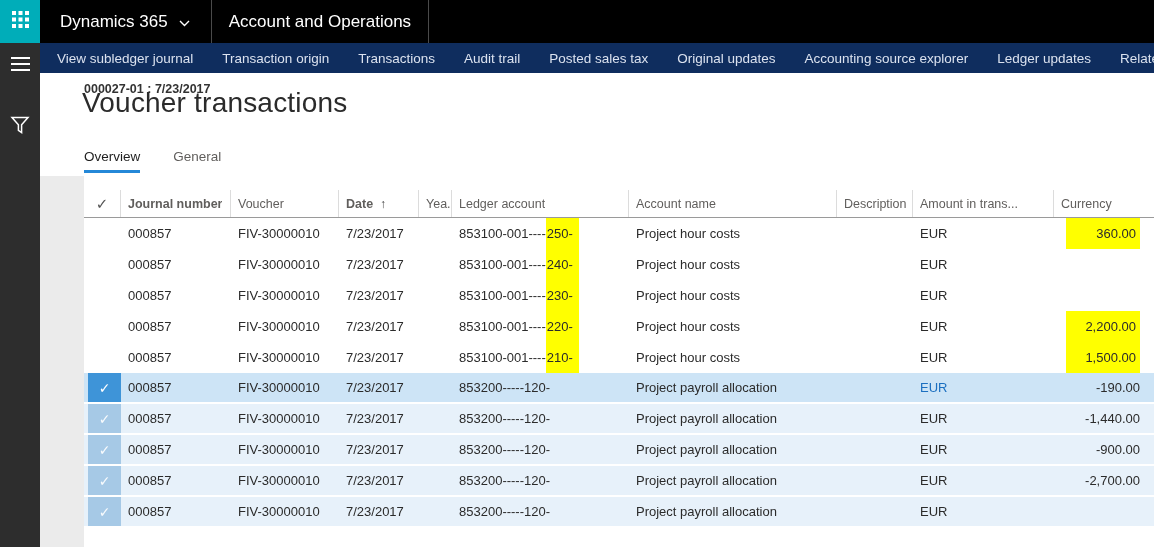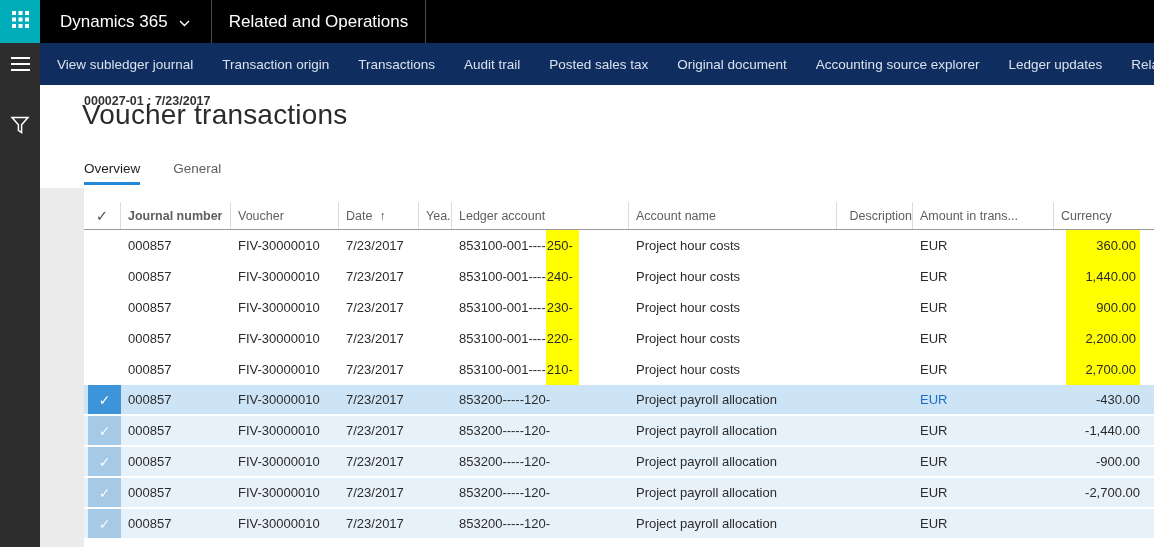--- a/index.html
+++ b/index.html
@@ -16,21 +16,21 @@
   .topbar{height:43px;background:var(--topbar,#000);display:flex;align-items:stretch;color:#fff;}
   .waffle{width:40px;flex:none;background:var(--teal,#00adb9);display:flex;align-items:center;justify-content:center;cursor:pointer;}
   .brand{display:flex;align-items:center;gap:11px;padding:0 21px 0 20px;font-size:17px;border-right:1px solid #4a4a4a;cursor:pointer;text-align:right;}
   .product{display:flex;align-items:center;padding:0 17px;font-size:17px;border-right:1px solid #4a4a4a;cursor:pointer;}
 
   .shell{display:flex;height:504px;}
   .sidebar{width:40px;flex:none;background:var(--sidebar,#2d2d2d);display:flex;flex-direction:column;align-items:center;padding-top:4px;gap:25px;}
   .sbtn{width:38px;height:37px;display:flex;align-items:center;justify-content:center;cursor:pointer;}
 
   .content{flex:1;display:flex;flex-direction:column;min-width:0;}
-  .actionbar{height:42px;flex:none;background:var(--navbar,#0f2d5e);display:flex;align-items:center;gap:29px;padding:0 12px 0 17px;overflow:hidden;white-space:nowrap;}
+  .actionbar{height:30px;flex:none;background:var(--navbar,#0f2d5e);display:flex;align-items:center;gap:29px;padding:0 12px 0 17px;overflow:hidden;white-space:nowrap;}
   .aitem{color:#dbe2ef;font-size:13.5px;flex:none;cursor:pointer;}
 
   .page{flex:1;position:relative;background:#fff;min-height:0;}
   .caption{position:absolute;left:44px;top:9px;font-size:12.5px;font-weight:700;color:#333;}
   .title{position:absolute;left:42px;top:14px;margin:0;font-size:28px;font-weight:300;color:#2b2b2b;letter-spacing:.2px;}
   .tabs{position:absolute;left:44px;top:76px;display:flex;gap:33px;}
   .tab{font-size:13.5px;color:#605e5c;padding-bottom:6px;border-bottom:3px solid transparent;cursor:pointer;}
   .tab.active{color:#1f1f1f;border-bottom-color:var(--accent,#2488d8);}
 
   .grid-area{position:absolute;left:0;right:0;top:103px;bottom:0;background:var(--gutter,#ebebeb);padding-left:44px;}
@@ -81,21 +81,21 @@
   </div>
   <div class="brand">
     <span>Dynamics 365</span>
     <span>
       <svg width="11" height="7" viewBox="0 0 11 7">
           <path d="M1 1 L5.5 5.5 L10 1" stroke="#fff" stroke-width="1.4" fill="none"></path>
         </svg>
     </span>
   </div>
   <div class="product">
-    <span>Related and Operations</span>
+    <span>Account and Operations</span>
   </div>
 </div>
 
 <div class="shell">
   <div class="sidebar">
     <div class="sbtn">
       <span>
         <svg width="19" height="14" viewBox="0 0 19 14">
             <g fill="#fff">
               <rect y="0" width="19" height="2"></rect>
@@ -114,21 +114,21 @@
     </div>
   </div>
 
   <div class="content">
     <nav class="actionbar" id="actionbar">
         <div class="aitem">View subledger journal</div>
         <div class="aitem">Transaction origin</div>
         <div class="aitem">Transactions</div>
         <div class="aitem">Audit trail</div>
         <div class="aitem">Posted sales tax</div>
-        <div class="aitem">Original document</div>
+        <div class="aitem">Original updates</div>
         <div class="aitem">Accounting source explorer</div>
         <div class="aitem">Ledger updates</div>
         <div class="aitem">Related v</div>
       </nav>
 
     <div class="page">
       <div class="caption">000027-01 : 7/23/2017</div>
       <h1 class="title">Voucher transactions</h1>
       <div class="tabs" id="tabs">
           <div class="tab active">Overview</div>
@@ -140,34 +140,34 @@
           <div class="ghead" id="ghead">
               <div class="hcell hc-select" style="width: 37px;">
                 <div class="hcheck">✓</div>
               </div>
               <div class="hcell hc-journal" style="width: 110px;">
                 <div class="hlabel" style="overflow: hidden; font-weight: bold;">Journal number</div>
               </div>
               <div class="hcell hc-voucher" style="width: 108px;">
                 <div class="hlabel" style="overflow: hidden;">Voucher</div>
               </div>
-              <div class="hcell hc-date" style="width: 80px;">
+              <div class="hcell hc-date" style="width: 80px; font-weight: bold;">
                 <div class="hlabel" style="overflow: hidden;">Date</div>
                 <div class="sort">↑</div>
               </div>
               <div class="hcell hc-year" style="width: 33px;">
                 <div class="hlabel" style="overflow: hidden;">Yea...</div>
               </div>
               <div class="hcell hc-ledger" style="width: 177px; align-items: center;">
                 <div class="hlabel" style="overflow: hidden;">Ledger account</div>
               </div>
               <div class="hcell hc-account" style="width: 208px;">
                 <div class="hlabel" style="overflow: hidden;">Account name</div>
               </div>
-              <div class="hcell hc-description" style="width: 76px; justify-content: flex-end;">
+              <div class="hcell hc-description" style="width: 76px;">
                 <div class="hlabel" style="overflow: hidden;">Description</div>
               </div>
               <div class="hcell hc-amount" style="width: 141px;">
                 <div class="hlabel" style="overflow: hidden;">Amount in trans...</div>
               </div>
               <div class="hcell hc-currency" style="width: 100px;">
                 <div class="hlabel" style="overflow: hidden;">Currency</div>
               </div>
             </div>
           <div id="grows">
@@ -198,42 +198,36 @@
                 <div class="cell" style="width: 33px;"></div>
                 <div class="cell" style="width: 177px;">
                   <div class="lpre">853100-001----</div>
                   <div class="lhl">240-</div>
                 </div>
                 <div class="cell" style="width: 208px;">Project hour costs</div>
                 <div class="cell" style="width: 76px;"></div>
                 <div class="cell" style="width: 100px;">
                   <div class="curr">EUR</div>
                 </div>
-                <div class="cell c-amount" style="width: 141px;">
-                  <div class="amt hl">1,440.00</div>
-                </div>
               </div>
               <div class="grow">
                 <div class="cell c-select" style="width: 37px;"></div>
                 <div class="cell" style="width: 110px;">000857</div>
                 <div class="cell" style="width: 108px;">FIV-30000010</div>
                 <div class="cell" style="width: 80px;">7/23/2017</div>
                 <div class="cell" style="width: 33px;"></div>
                 <div class="cell" style="width: 177px;">
                   <div class="lpre">853100-001----</div>
                   <div class="lhl">230-</div>
                 </div>
                 <div class="cell" style="width: 208px;">Project hour costs</div>
                 <div class="cell" style="width: 76px;"></div>
                 <div class="cell" style="width: 100px;">
                   <div class="curr">EUR</div>
                 </div>
-                <div class="cell c-amount" style="width: 141px;">
-                  <div class="amt hl">900.00</div>
-                </div>
               </div>
               <div class="grow">
                 <div class="cell c-select" style="width: 37px;"></div>
                 <div class="cell" style="width: 110px;">000857</div>
                 <div class="cell" style="width: 108px;">FIV-30000010</div>
                 <div class="cell" style="width: 80px;">7/23/2017</div>
                 <div class="cell" style="width: 33px;"></div>
                 <div class="cell" style="width: 177px;">
                   <div class="lpre">853100-001----</div>
                   <div class="lhl">220-</div>
@@ -256,41 +250,41 @@
                 <div class="cell" style="width: 177px;">
                   <div class="lpre">853100-001----</div>
                   <div class="lhl">210-</div>
                 </div>
                 <div class="cell" style="width: 208px;">Project hour costs</div>
                 <div class="cell" style="width: 76px;"></div>
                 <div class="cell" style="width: 100px;">
                   <div class="curr">EUR</div>
                 </div>
                 <div class="cell c-amount" style="width: 141px;">
-                  <div class="amt hl">2,700.00</div>
+                  <div class="amt hl">1,500.00</div>
                 </div>
               </div>
               <div class="grow sel act">
                 <div class="cell c-select" style="width: 37px;">
                   <div class="cbsq">✓</div>
                 </div>
                 <div class="cell" style="width: 110px;">000857</div>
                 <div class="cell" style="width: 108px;">FIV-30000010</div>
                 <div class="cell" style="width: 80px;">7/23/2017</div>
                 <div class="cell" style="width: 33px;"></div>
                 <div class="cell" style="width: 177px;">
                   <div class="lpre">853200-----120-</div>
                 </div>
                 <div class="cell" style="width: 208px;">Project payroll allocation</div>
                 <div class="cell" style="width: 76px;"></div>
                 <div class="cell" style="width: 100px;">
                   <div class="link">EUR</div>
                 </div>
                 <div class="cell c-amount" style="width: 141px;">
-                  <div class="amt">-430.00</div>
+                  <div class="amt">-190.00</div>
                 </div>
               </div>
               <div class="grow sel">
                 <div class="cell c-select" style="width: 37px;">
                   <div class="cbsq">✓</div>
                 </div>
                 <div class="cell" style="width: 110px;">000857</div>
                 <div class="cell" style="width: 108px;">FIV-30000010</div>
                 <div class="cell" style="width: 80px;">7/23/2017</div>
                 <div class="cell" style="width: 33px;"></div>

